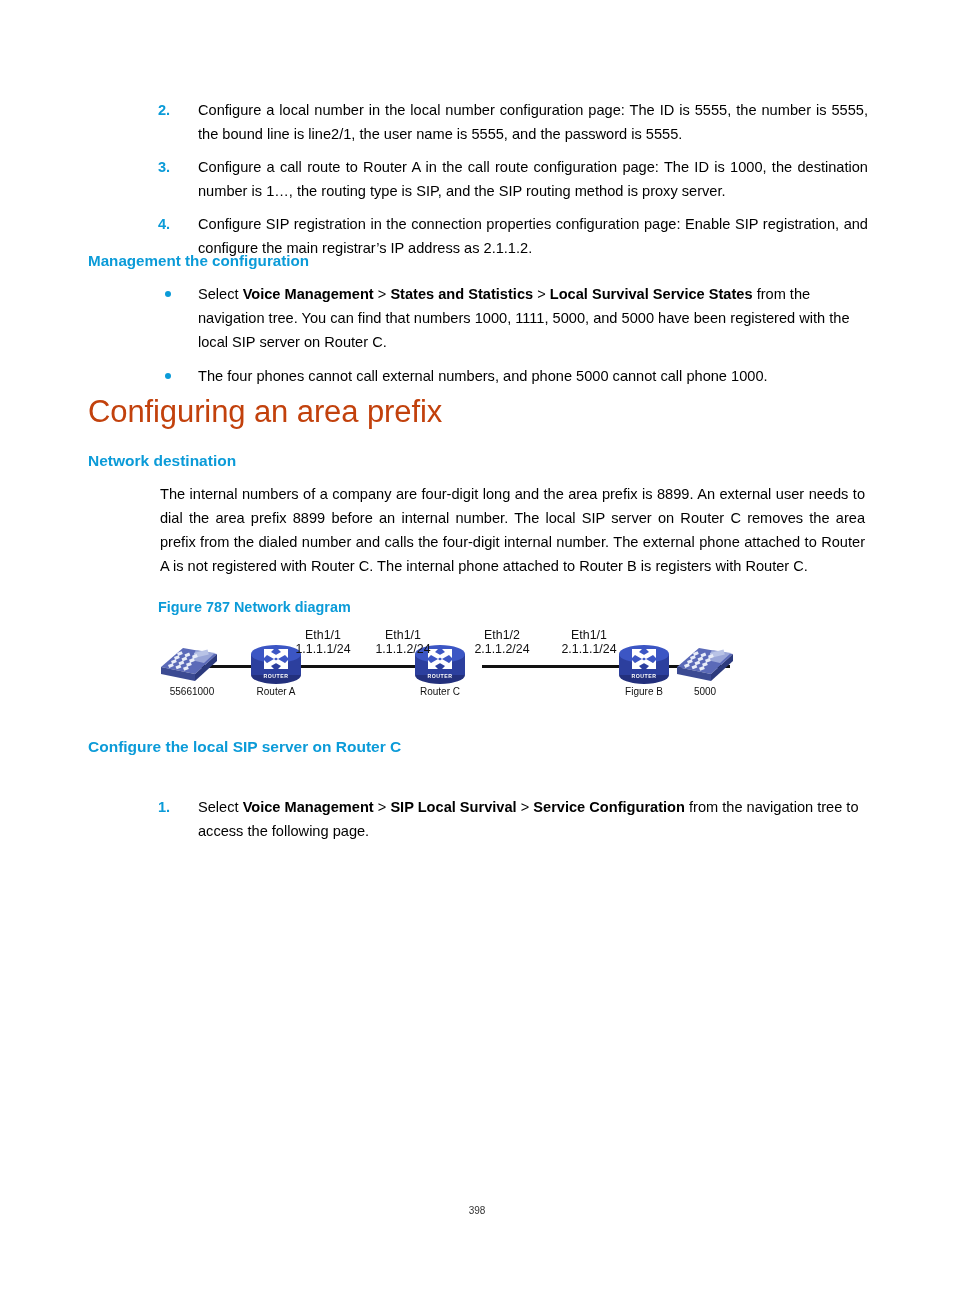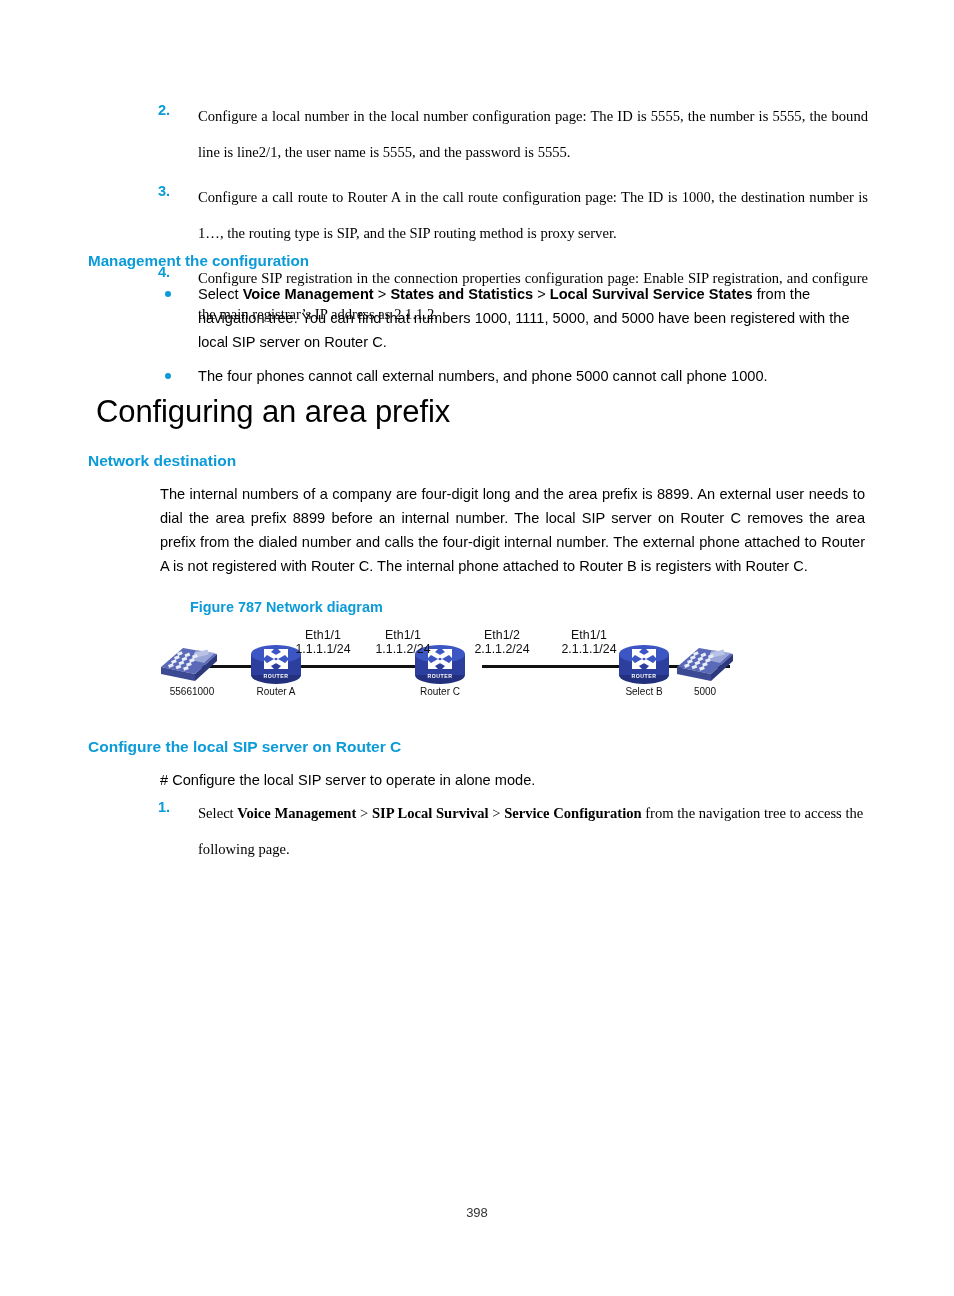--- a/index.html
+++ b/index.html
@@ -36,23 +36,22 @@
   .num-marker {
     flex: 0 0 40px;
     color: #0b9bd8;
     font-weight: bold;
     font-size: 14.6px;
     line-height: 24px;
   }
   .num-body {
     flex: 1 1 auto;
     font-size: 14.6px;
-    line-height: 36px;
+    line-height: 24px;
     text-align: justify;
-    font-family: Liberation Serif, serif;
   }
   .num-body.nojust { text-align: left; }
 
   
   .bullet-list {
     position: absolute;
     left: 160px;
     width: 705px;
   }
   .bullet-item {
@@ -76,24 +75,24 @@
   .bullet-body {
     flex: 1 1 auto;
     font-size: 14.6px;
     line-height: 24px;
     text-align: left;
   }
 
   
   .h1 {
     position: absolute;
-    left: 96px;
+    left: 88px;
     font-size: 31px;
     font-weight: normal;
-    color: #000000;
+    color: #c2410c;
     letter-spacing: -0.1px;
     white-space: nowrap;
   }
   .h2 {
     position: absolute;
     left: 88px;
     font-size: 15.2px;
     font-weight: bold;
     color: #0b9bd8;
     white-space: nowrap;
@@ -106,21 +105,20 @@
     color: #0b9bd8;
     white-space: nowrap;
   }
   .fig-caption {
     position: absolute;
     left: 158px;
     font-size: 14.4px;
     font-weight: bold;
     color: #0b9bd8;
     white-space: nowrap;
-    margin-left: 32px;
   }
 
   .para {
     position: absolute;
     left: 160px;
     width: 705px;
     font-size: 14.6px;
     line-height: 24px;
     text-align: justify;
   }
@@ -160,21 +158,21 @@
     white-space: nowrap;
     text-align: center;
   }
 
   .page-number {
     position: absolute;
     left: 0;
     top: 1205px;
     width: 954px;
     text-align: center;
-    font-size: 13px;
+    font-size: 10px;
     color: #333333;
     font-family: "Liberation Sans", sans-serif;
   }
 </style>
 </head>
 <body>
 
 <div class="page">
 
   <div class="num-list" style="top: 98px;">
@@ -293,21 +291,21 @@
         <ellipse cx="26" cy="15" rx="25" ry="9" fill="#3c56c4"></ellipse>
         <g fill="#ffffff">
           <path d="M14 10 L24 10 L21 13 L28 17 L24 20 L17 16 L14 19 Z"></path>
           <path d="M38 10 L28 10 L31 13 L24 17 L28 20 L35 16 L38 19 Z"></path>
           <path d="M14 30 L24 30 L21 27 L28 23 L24 20 L17 24 L14 21 Z"></path>
           <path d="M38 30 L28 30 L31 27 L24 23 L28 20 L35 24 L38 21 Z"></path>
         </g>
         <text x="26" y="39" font-family="'Liberation Sans', sans-serif" font-size="5.2" font-weight="bold" fill="#ffffff" text-anchor="middle" letter-spacing="0.5">ROUTER</text>
       </svg>
     </div>
-    <div class="node-label" style="left: 444px; top: 64px; width: 100px;">Select B</div>
+    <div class="node-label" style="left: 444px; top: 64px; width: 100px;">Figure B</div>
 
     <div class="node" style="left: 524px; top: 18px;">
       <svg width="62" height="46" viewBox="0 0 62 46">
         <g>
           <polygon points="3,27 25,8 59,14 37,34" fill="#5b6ab8"></polygon>
           <polygon points="3,27 37,34 37,41 3,34" fill="#3b4a92"></polygon>
           <polygon points="37,34 59,14 59,21 37,41" fill="#2c3a7d"></polygon>
           <polygon points="38,10 57,13 46,23 33,20" fill="#9aa6d8"></polygon>
           <rect x="36" y="13" width="14" height="5" fill="#b9c3e6" transform="rotate(-14 36 13)"></rect>
           <g fill="#e9edf8">
@@ -346,21 +344,20 @@
 
     <div class="iface-label" style="left: 384px; top: 6px; width: 110px;">
       <div>Eth1/1</div>
       <div>2.1.1.1/24</div>
     </div>
 
   </div>
 
   <div class="h3" style="top: 738px;">Configure the local SIP server on Router C</div>
 
-  <div class="para left" style="top: 768px;"># Configure the local SIP server to operate in alone mode.</div>
 
   <div class="num-list" style="top: 795px;">
     <div class="num-item">
       <div class="num-marker">1.</div>
       <div class="num-body nojust"><span>Select </span><b>Voice Management</b><span> &gt; </span><b>SIP Local Survival</b><span> &gt; </span><b>Service Configuration</b><span> from the navigation tree to access the following page.</span></div>
     </div>
   </div>
 
   <div class="page-number">398</div>
 

